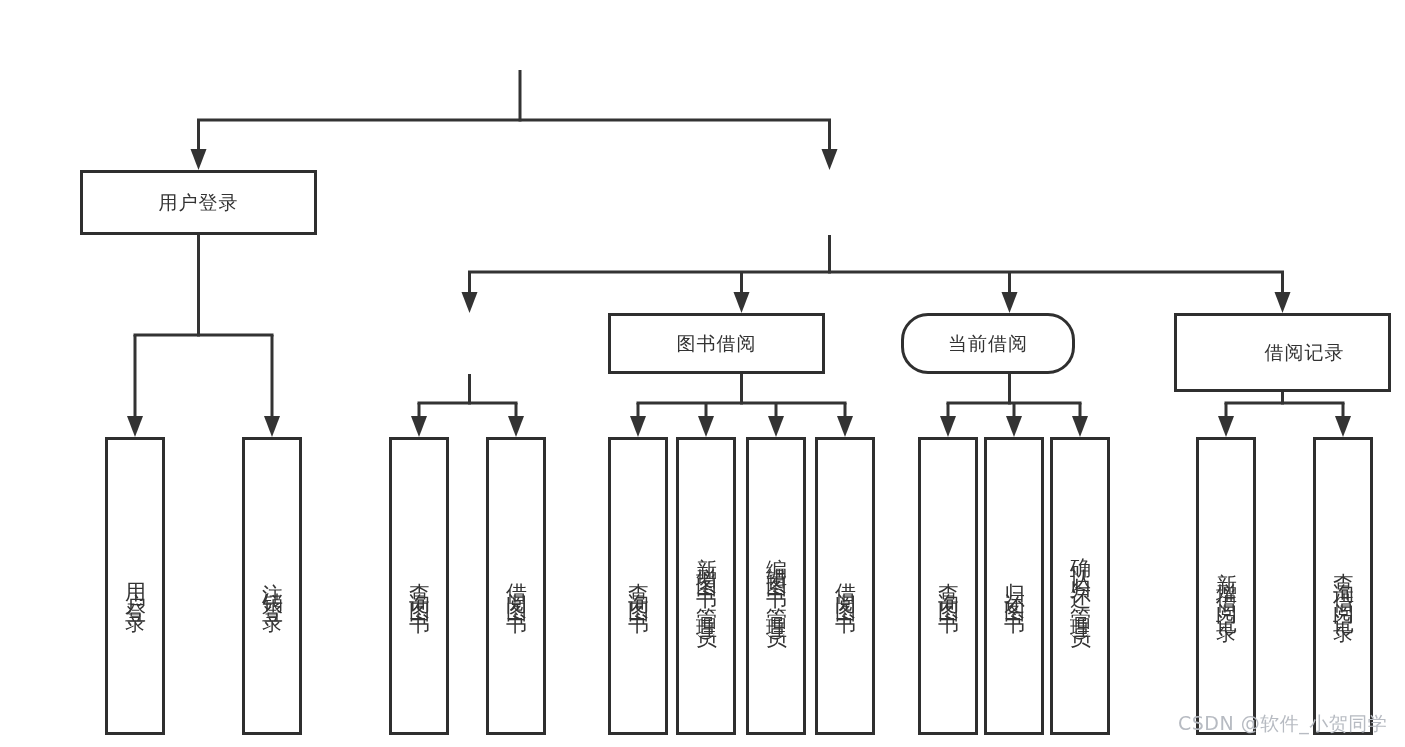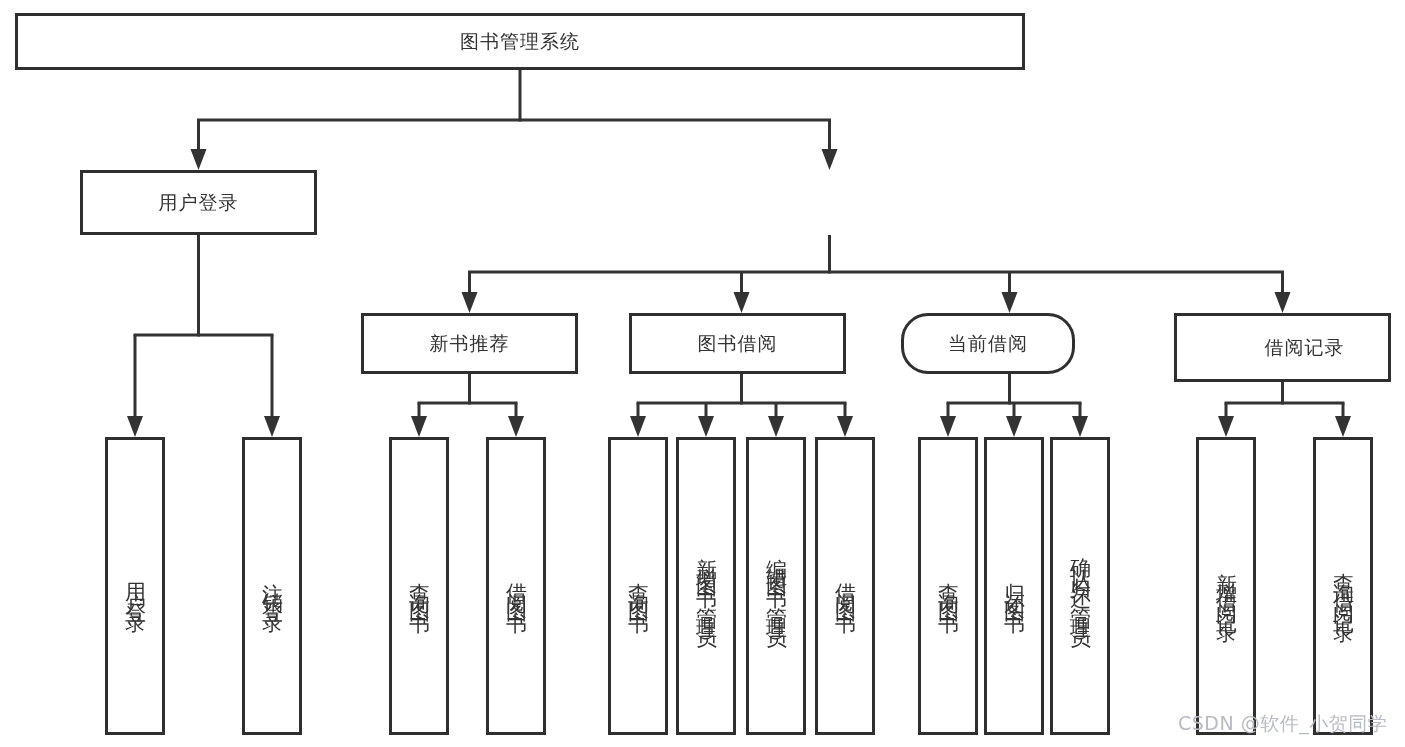--- a/index.html
+++ b/index.html
@@ -120,38 +120,32 @@
       <polygon points="768,416 784,416 776,437"></polygon>
       <polygon points="837,416 853,416 845,437"></polygon>
       <polygon points="940,416 956,416 948,437"></polygon>
       <polygon points="1006,416 1022,416 1014,437"></polygon>
       <polygon points="1072,416 1088,416 1080,437"></polygon>
       <polygon points="1218,416 1234,416 1226,437"></polygon>
       <polygon points="1335,416 1351,416 1343,437"></polygon>
     </g>
   </svg>
 
-  <div class="node h" style="left:15px; top:13px; width:1010px; height:57px;">
-    <span>图书管理系统</span>
-  </div>
 
   <div class="node h" style="left:80px; top:170px; width:237px; height:65px;">
     <span>用户登录</span>
   </div>
 
-  <div class="node h" style="left:361px; top:313px; width:217px; height:61px;">
-    <span>新书推荐</span>
-  </div>
-  <div class="node h" style="left:629px; top:313px; width:217px; height:61px;">
+  <div class="node h" style="left:608px; top:313px; width:217px; height:61px;">
     <span>图书借阅</span>
   </div>
   <div class="node h" style="left:901px; top:313px; width:174px; height:61px;border-radius:27px;">
     <span>当前借阅</span>
   </div>
-  <div class="node h" style="left:1174px; top:313px; width:217px; height:69px;padding-left:44px;">
+  <div class="node h" style="left:1174px; top:313px; width:217px; height:79px;padding-left:44px;">
     <span>借阅记录</span>
   </div>
 
   <div class="node v" style="left:105px; top:437px; width:60px; height:298px;">
     <span>用户登录</span>
   </div>
   <div class="node v" style="left:242px; top:437px; width:60px; height:298px;">
     <span>注销登录</span>
   </div>
 

